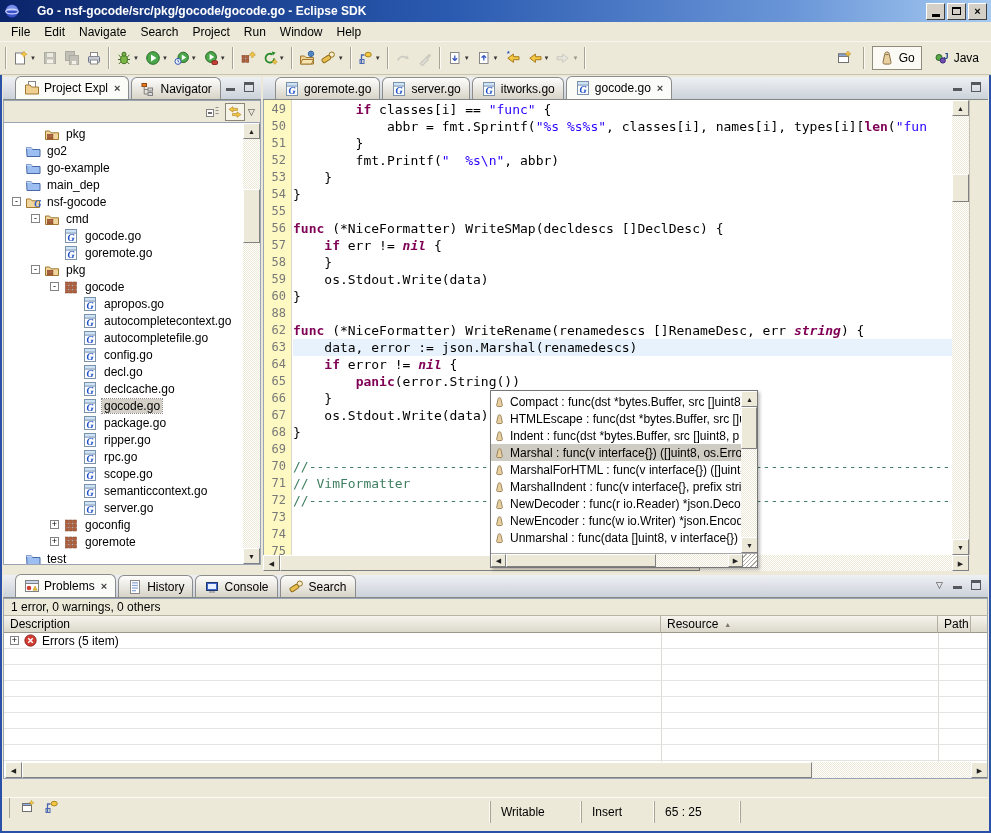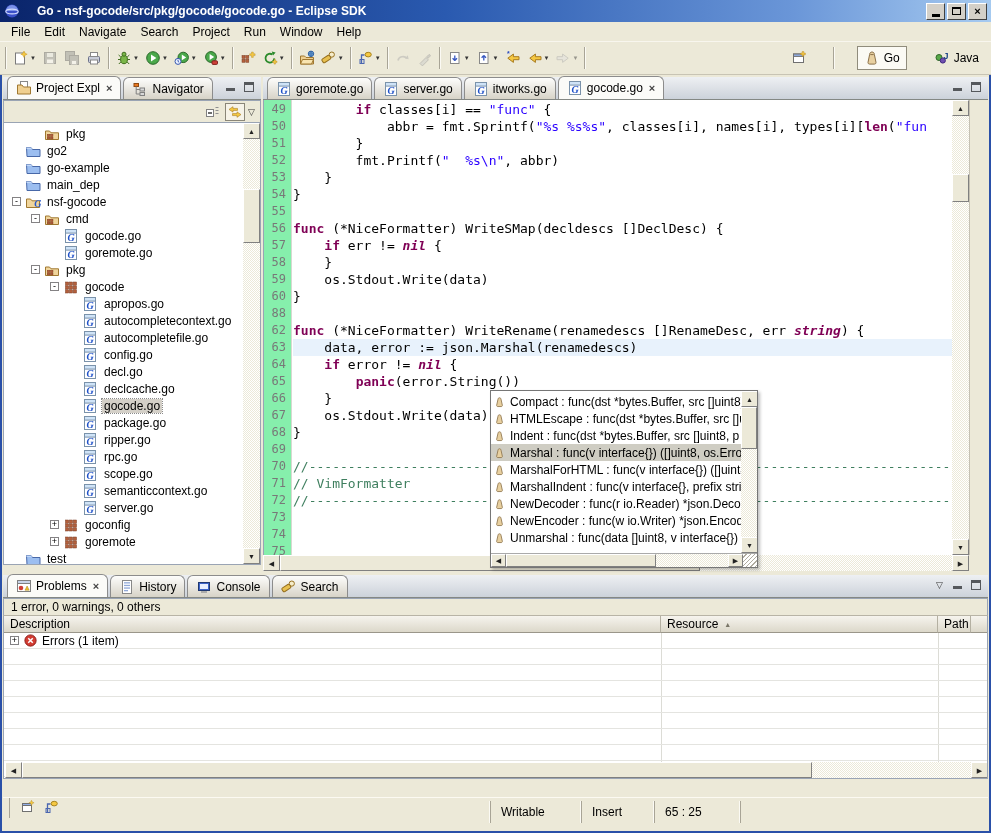--- a/index.html
+++ b/index.html
@@ -24,28 +24,28 @@
 .toolbar{position:absolute;left:0;top:41px;width:991px;height:34px;display:flex;align-items:center;
   background:#ece9d8;border-top:1px solid #f8f6ee;border-bottom:1px solid #c8c4b4;padding-left:2px}
 .tbsep{width:2px;height:22px;border-left:1px solid #a8a496;border-right:1px solid #fbfaf4;margin:0 3px}
 .tbgroup{display:flex;align-items:center}
 .tbbtn{display:flex;align-items:center;height:24px;padding:0 2px;border:1px solid transparent}
 .tbbtn.dis{opacity:.45;filter:grayscale(100%)}
 .dd{font-size:6px;color:#333;margin-left:1px}
 .ic{width:16px;height:16px;display:inline-block;flex:none}
 .ic svg{width:100%;height:100%;display:block}
 
-.persp{position:absolute;right:5px;top:44px;height:28px;display:flex;align-items:center;gap:20px}
+.persp{position:absolute;right:5px;top:44px;height:28px;display:flex;align-items:center;gap:5px}
 .persp-open{width:24px;height:24px;display:flex;align-items:center;justify-content:center}
 .persp-sep{width:2px;height:22px;border-left:1px solid #a8a496;border-right:1px solid #fbfaf4;margin:0 2px}
 .persp-item{display:flex;align-items:center;gap:4px;height:24px;padding:0 6px;border:1px solid transparent}
 .persp-item.active{background:#fbfaf4;border:1px solid #908c7c}
 
 .panel{position:absolute;background:#ece9d8}
-.tabrow{height:23px;display:flex;align-items:flex-end;padding-left:4px;position:relative;
+.tabrow{height:23px;display:flex;align-items:flex-end;padding-left:12px;position:relative;
   background:linear-gradient(#eef0f3,#ccd2da);border-bottom:1px solid #848884}
 .tab{height:22px;display:inline-flex;align-items:center;gap:4px;padding:0 8px;margin-right:2px;
   border:1px solid #8c8c8c;border-bottom:none;border-radius:6px 6px 0 0;
   background:linear-gradient(#fdfdfc,#d7d3c7);font-size:12px;white-space:nowrap}
 .tab.active{background:#fbfbf8;height:23px;position:relative;z-index:2}
 .tclose{font-weight:bold;font-size:11px;color:#444;margin-left:2px;cursor:default}
 .mm{position:absolute;right:5px;top:4px;display:flex;gap:5px;align-items:center}
 .mmbtn{width:14px;height:12px;display:flex;align-items:flex-end;justify-content:center}
 .mm-minbar{width:9px;height:3px;background:#55585c;margin-bottom:2px}
 .mm-maxbox{width:10px;height:10px;border:1px solid #55585c;border-top:3px solid #55585c;margin-bottom:1px}
@@ -68,21 +68,21 @@
 
 .vscroll{position:absolute;width:17px;display:flex;flex-direction:column;background:#f2f0e6}
 .hscroll{position:absolute;height:16px;display:flex;background:#f2f0e6}
 .sbtn{flex:none;width:17px;height:16px;background:#ece9d8;border:1px solid;border-color:#fff #808080 #808080 #fff;
   display:flex;align-items:center;justify-content:center;font-size:7px;color:#222;line-height:1}
 .strack{position:relative;flex:1;background:repeating-conic-gradient(#ffffff 0 25%,#ece9d8 0 50%) 0 0/2px 2px}
 .sthumb{position:absolute;background:#ece9d8;border:1px solid;border-color:#fff #808080 #808080 #fff}
 
 .editor{left:263px;top:77px;width:725px;height:494px}
 .edbody{position:absolute;left:0;top:23px;width:725px;height:455px;background:#fff;border-left:1px solid #9aa4b4;overflow:hidden}
-.gutter{position:absolute;left:0;top:0;width:28px;height:455px;background:#86efac;border-right:1px solid #d8d8d0;
+.gutter{position:absolute;left:0;top:0;width:28px;height:455px;background:#fef9c3;border-right:1px solid #d8d8d0;
   font:12px/17px "DejaVu Sans Mono",monospace;color:#787878;text-align:right;padding:1px 5px 0 0;overflow:hidden}
 .code{position:absolute;left:29px;top:0;right:36px;height:455px;overflow:hidden;padding-top:1px}
 .cline{height:17px;white-space:pre;font:13px/17px "DejaVu Sans Mono",monospace;color:#000}
 .cline.cur{background:#e8f2fc}
 .kw{color:#7f0055;font-weight:bold}
 .kwi{color:#7f0055;font-weight:bold;font-style:italic}
 .str{color:#2a00ff}
 .cmt{color:#3f7f5f}
 .oruler{position:absolute;right:0;top:23px;width:19px;height:455px;background:#ece9d8;border-left:1px solid #c4c0b2}
 .ed-vscroll{right:19px;top:23px;height:455px}
@@ -1086,21 +1086,21 @@
         </div>
       <div id="grid-rows">
           <div class="prow">
             <span class="exp">+</span>
             <span class="ic">
               <svg viewBox="0 0 16 16">
                 <circle cx="8" cy="8" r="6" fill="#d23c32" stroke="#8a1a14"></circle>
                 <path d="M5.6 5.6l4.8 4.8M10.4 5.6l-4.8 4.8" stroke="#fff" stroke-width="1.6"></path>
               </svg>
             </span>
-            <span class="plbl">Errors (1 item)</span>
+            <span class="plbl">Errors (5 item)</span>
           </div>
           <div class="erow"></div>
           <div class="erow"></div>
           <div class="erow"></div>
           <div class="erow"></div>
           <div class="erow"></div>
           <div class="erow"></div>
           <div class="erow"></div>
           <div class="erow"></div>
           <div class="erow"></div>

